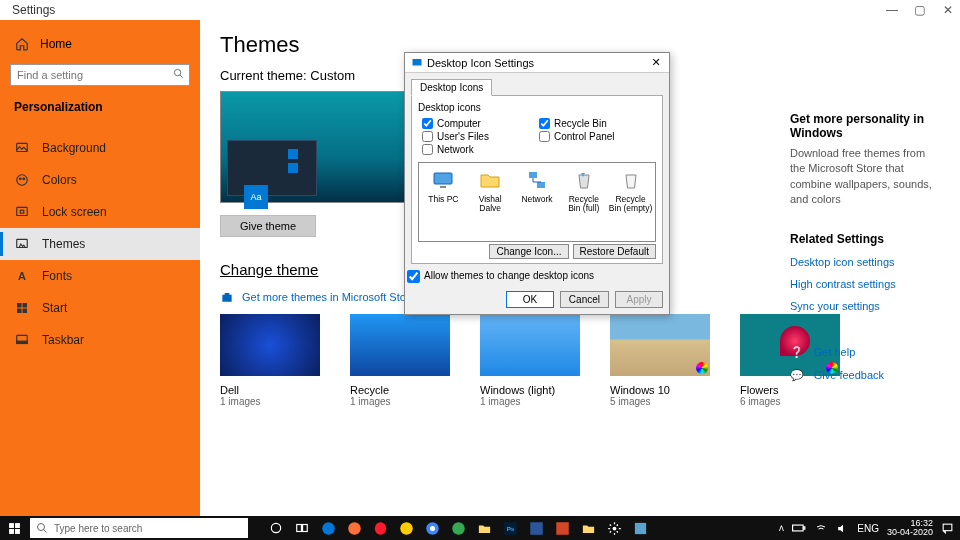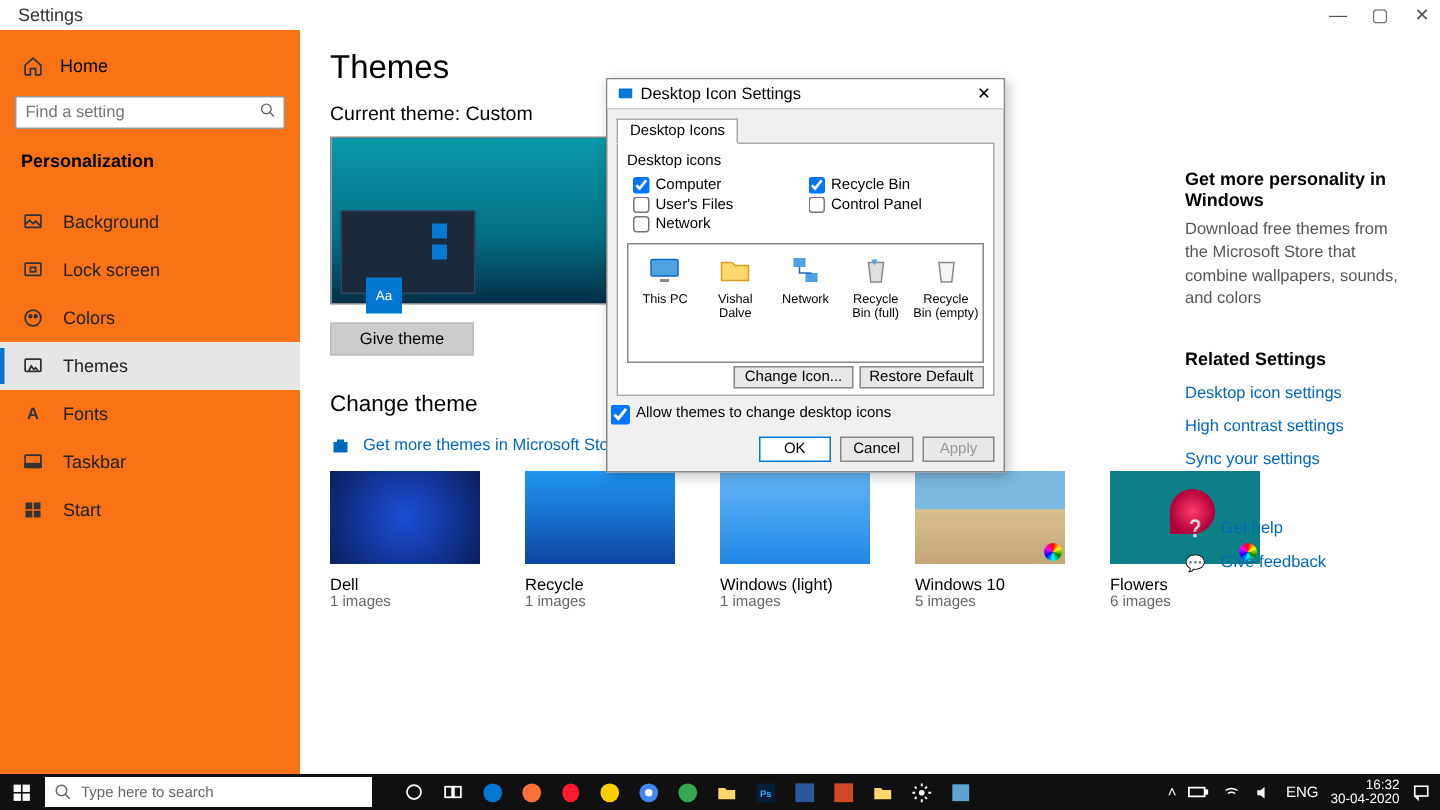--- a/index.html
+++ b/index.html
@@ -117,88 +117,88 @@
           <svg width="14" height="14" viewBox="0 0 24 24" fill="none" stroke="#333" stroke-width="2">
             <rect x="3" y="4" width="18" height="14" rx="1"></rect>
             <path d="M3 15l5-5 4 4 3-3 6 6"></path>
           </svg>
         </span>
       <span>Background</span>
     </div>
     <div class="navitem">
       <span class="navicon">
           <svg width="14" height="14" viewBox="0 0 24 24" fill="none" stroke="#333" stroke-width="2">
-            <rect x="3" y="4" width="18" height="14" rx="1"></rect>
-            <rect x="9" y="9" width="6" height="5"></rect>
-          </svg>
-        </span>
-      <span>Lock screen</span>
-    </div>
-    <div class="navitem">
-      <span class="navicon">
-          <svg width="14" height="14" viewBox="0 0 24 24" fill="none" stroke="#333" stroke-width="2">
             <circle cx="12" cy="12" r="9"></circle>
             <circle cx="9" cy="10" r="1.5" fill="#333"></circle>
             <circle cx="15" cy="10" r="1.5" fill="#333"></circle>
           </svg>
         </span>
       <span>Colors</span>
     </div>
+    <div class="navitem">
+      <span class="navicon">
+          <svg width="14" height="14" viewBox="0 0 24 24" fill="none" stroke="#333" stroke-width="2">
+            <rect x="3" y="4" width="18" height="14" rx="1"></rect>
+            <rect x="9" y="9" width="6" height="5"></rect>
+          </svg>
+        </span>
+      <span>Lock screen</span>
+    </div>
     <div class="navitem active">
       <span class="navicon">
           <svg width="14" height="14" viewBox="0 0 24 24" fill="none" stroke="#333" stroke-width="2">
             <rect x="3" y="4" width="18" height="14" rx="1"></rect>
             <path d="M7 18l3-6 3 4 2-2 3 4"></path>
           </svg>
         </span>
       <span>Themes</span>
     </div>
     <div class="navitem">
       <span class="navicon" style="font-size:11px;font-weight:bold;">A</span>
       <span>Fonts</span>
-    </div>
-    <div class="navitem">
-      <span class="navicon">
-          <svg width="14" height="14" viewBox="0 0 24 24" fill="none" stroke="#333" stroke-width="2">
-            <rect x="3" y="4" width="18" height="14" rx="1"></rect>
-            <rect x="3" y="14" width="18" height="4" fill="#333"></rect>
-          </svg>
-        </span>
-      <span>Taskbar</span>
     </div>
     <div class="navitem">
       <span class="navicon">
           <svg width="12" height="12" viewBox="0 0 24 24" fill="#333">
             <rect x="2" y="2" width="9" height="9"></rect>
             <rect x="13" y="2" width="9" height="9"></rect>
             <rect x="2" y="13" width="9" height="9"></rect>
             <rect x="13" y="13" width="9" height="9"></rect>
           </svg>
         </span>
       <span>Start</span>
     </div>
+    <div class="navitem">
+      <span class="navicon">
+          <svg width="14" height="14" viewBox="0 0 24 24" fill="none" stroke="#333" stroke-width="2">
+            <rect x="3" y="4" width="18" height="14" rx="1"></rect>
+            <rect x="3" y="14" width="18" height="4" fill="#333"></rect>
+          </svg>
+        </span>
+      <span>Taskbar</span>
+    </div>
   </div>
 </div>
 
 <div class="main">
   <h1>Themes</h1>
   <h2>Current theme: Custom</h2>
 
   <div class="preview">
     <div class="startmenu">
       <div class="tile" style="left:16px;top:8px;width:24px;height:24px;margin-top:36px;">Aa</div>
       <div class="tile" style="left:60px;top:8px;width:10px;height:10px;"></div>
       <div class="tile" style="left:60px;top:22px;width:10px;height:10px;"></div>
     </div>
   </div>
 
   <div class="savebtn">Give theme</div>
 
   <div class="changetheme">
-    <h2 style="font-size:15px;">Change theme</h2>
+    <h2 style="font-size:15px;text-decoration:underline;">Change theme</h2>
     <div class="storelink">
       <span>
           <svg width="14" height="14" viewBox="0 0 24 24" fill="#0067c0">
             <path d="M4 8h16v12H4z M8 8V5h8v3"></path>
           </svg>
         </span>
       <span>Get more themes in Microsoft Store</span>
     </div>
     <div class="themes">
       <div class="themecard">

